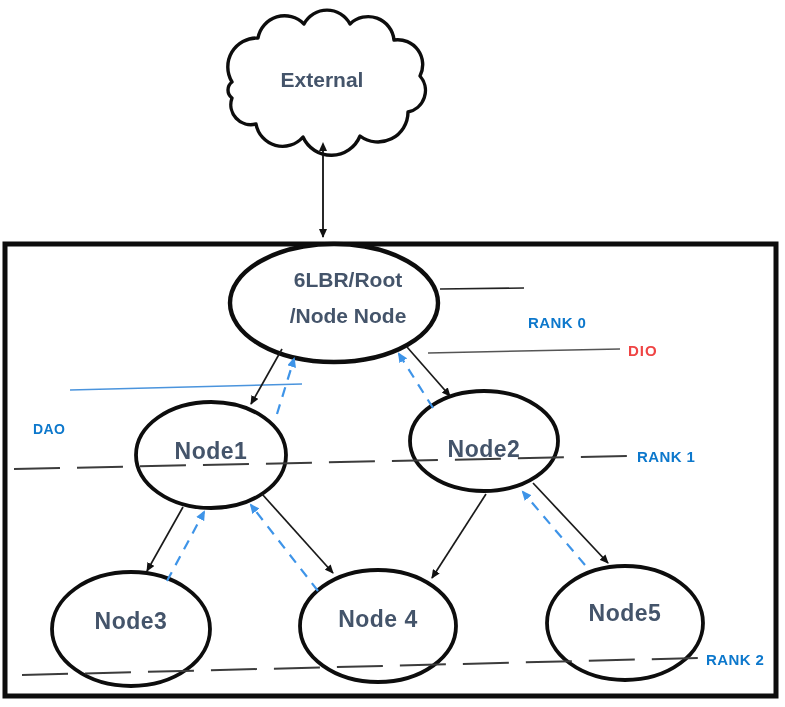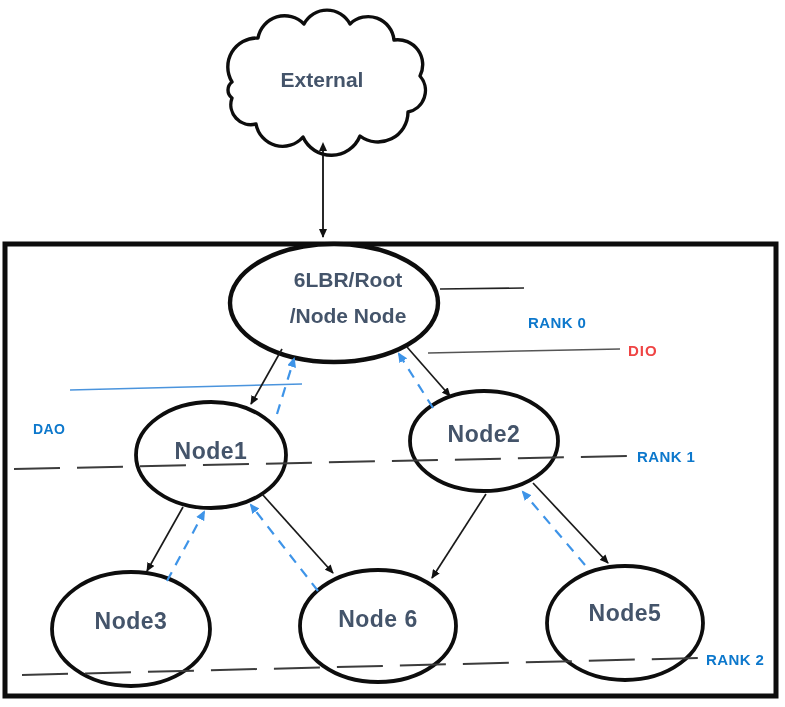--- a/index.html
+++ b/index.html
@@ -109,23 +109,23 @@
     <div>External</div>
   </div>
 
 
   <div class="lbl two-line" style="left:348px;top:298px;">
     <div>6LBR/Root</div>
     <div>/Node Node</div>
   </div>
 
   <div class="lbl node-lbl" style="left:211px;top:451px;">Node1</div>
-  <div class="lbl node-lbl" style="left:484px;top:434px;">Node2</div>
+  <div class="lbl node-lbl" style="left:484px;top:449px;">Node2</div>
   <div class="lbl node-lbl" style="left:131px;top:621px;">Node3</div>
-  <div class="lbl node-lbl" style="left:378px;top:619px;">Node 6</div>
+  <div class="lbl node-lbl" style="left:378px;top:619px;">Node 4</div>
   <div class="lbl node-lbl" style="left:625px;top:613px;">Node5</div>
 
   <div class="anno anno-blue" style="left:528px;top:293px;margin-top:29px;">RANK 0</div>
   <div class="anno anno-blue" style="left:637px;top:456px;text-align:center;">RANK 1</div>
   <div class="anno anno-blue" style="left:706px;top:659px;">RANK 2</div>
   <div class="anno anno-black" style="left:628px;top:350px;">DIO</div>
   <div class="anno anno-blue anno-dao" style="left:33px;top:389px;margin-top:40px;">DAO</div>
 
 </div>
 

